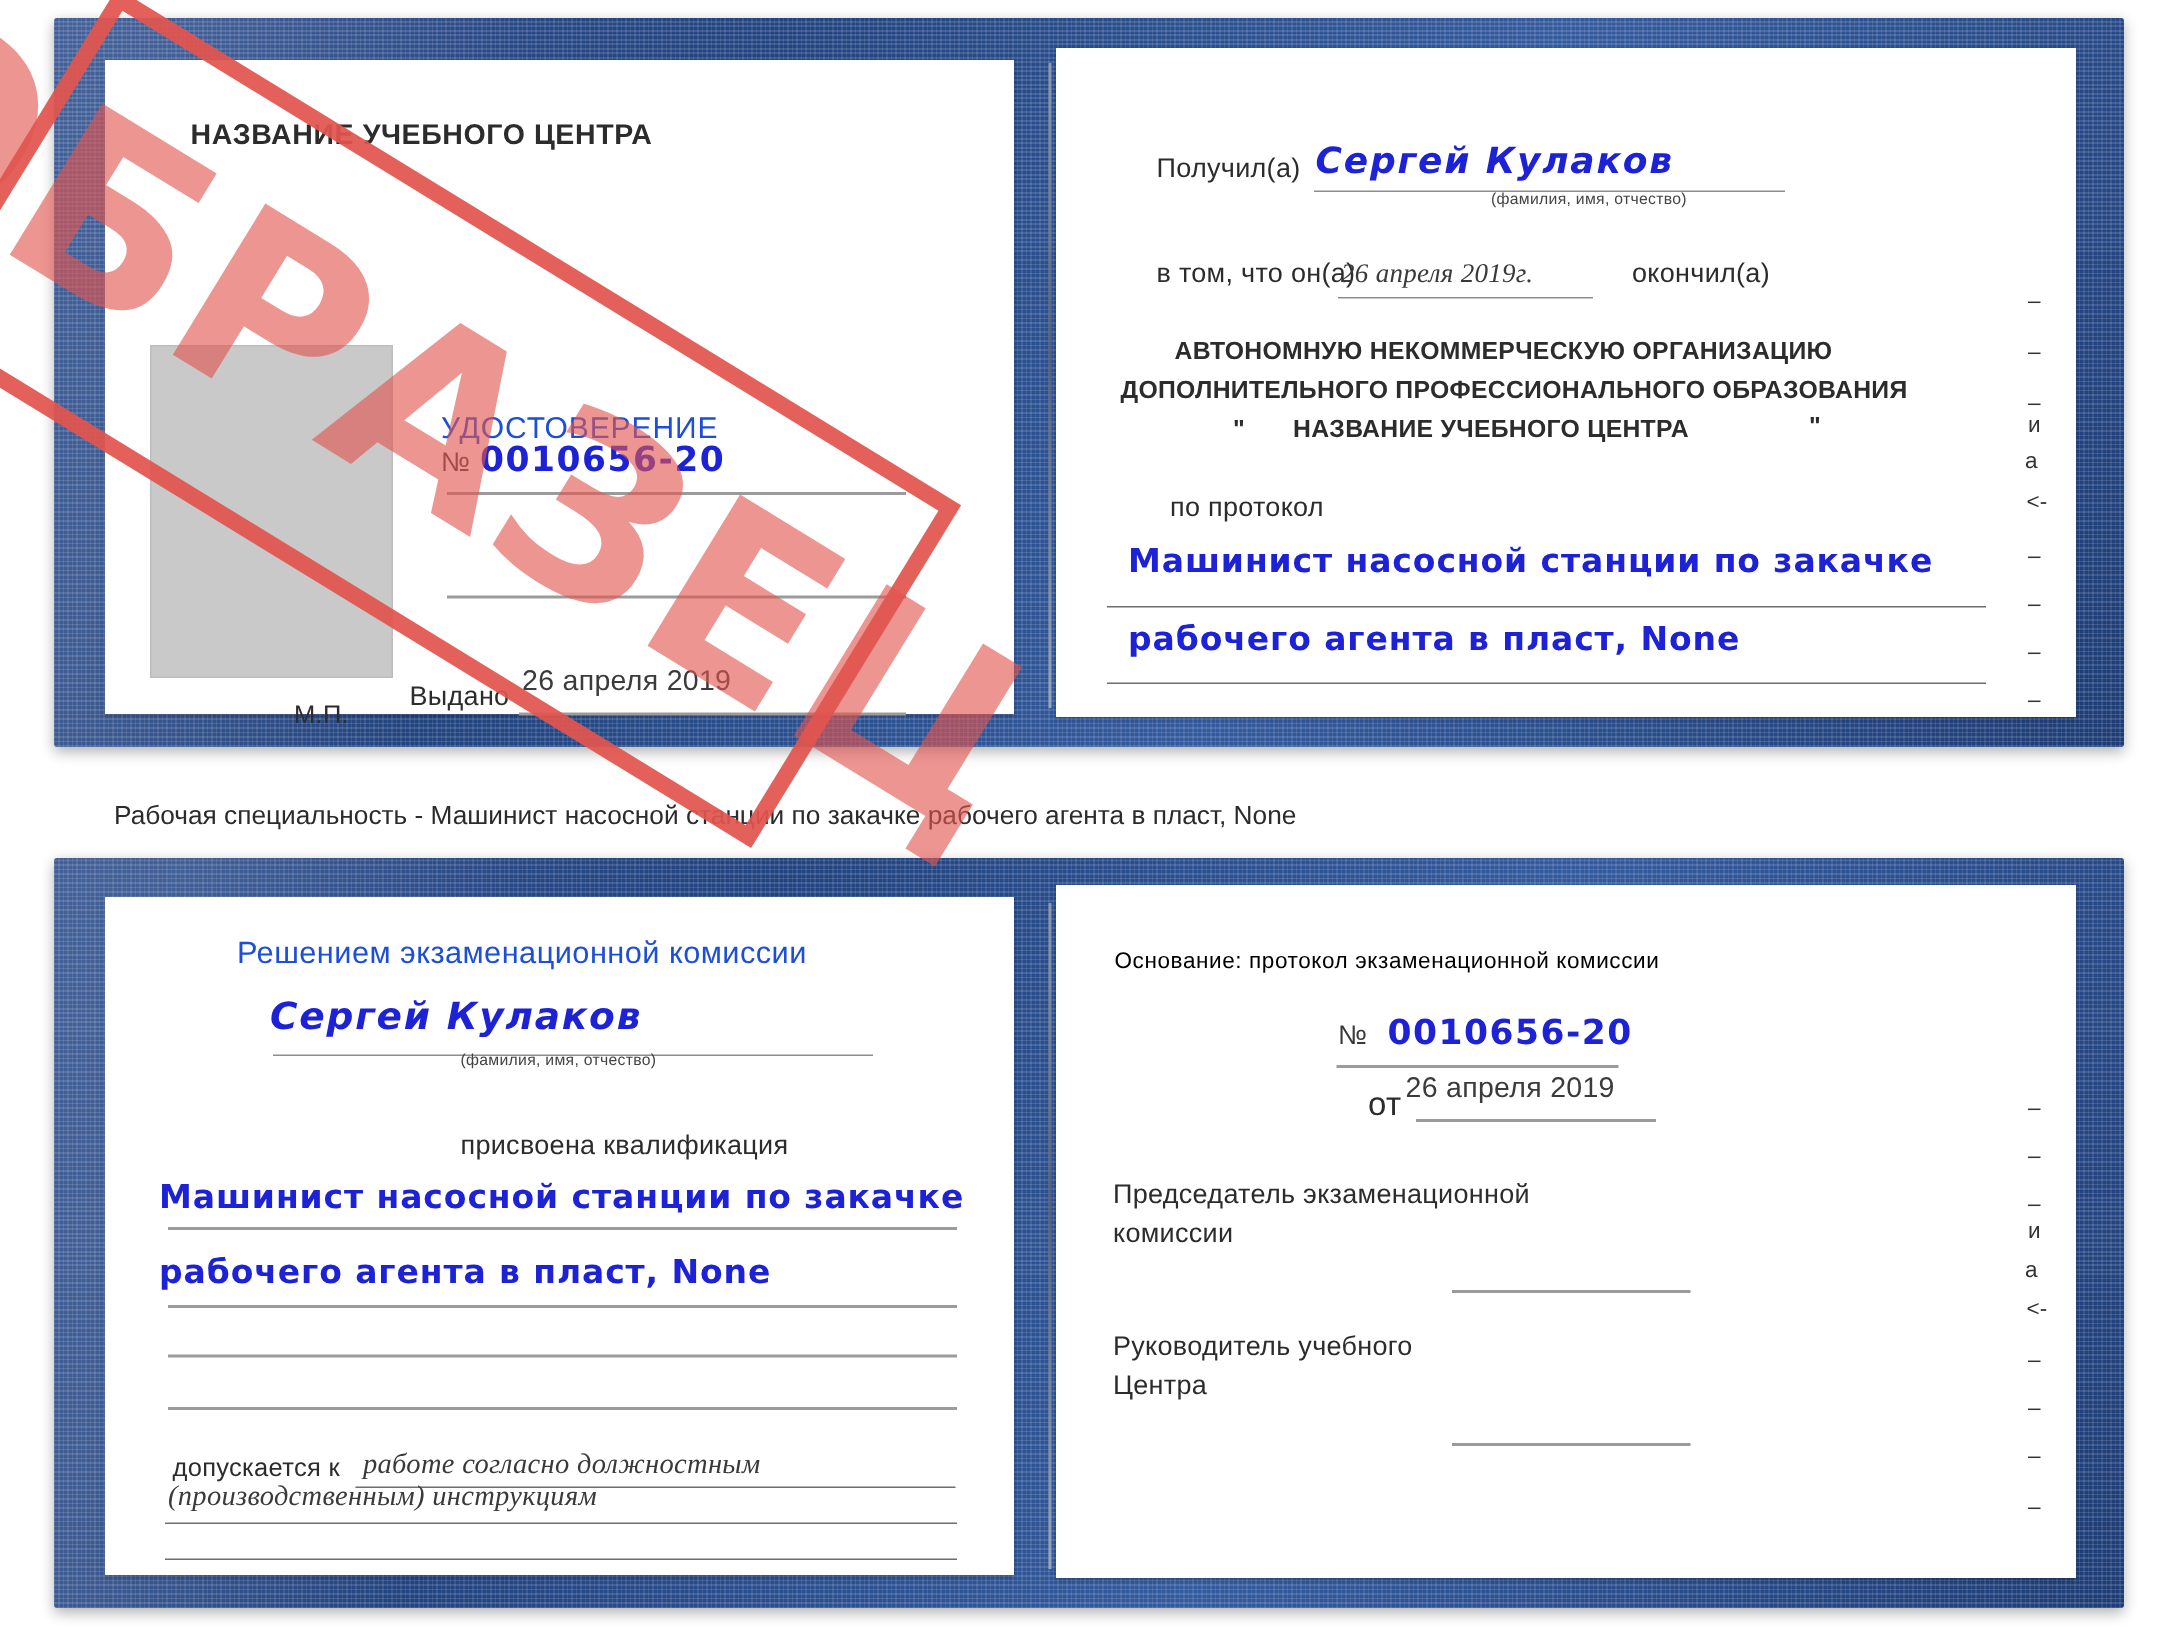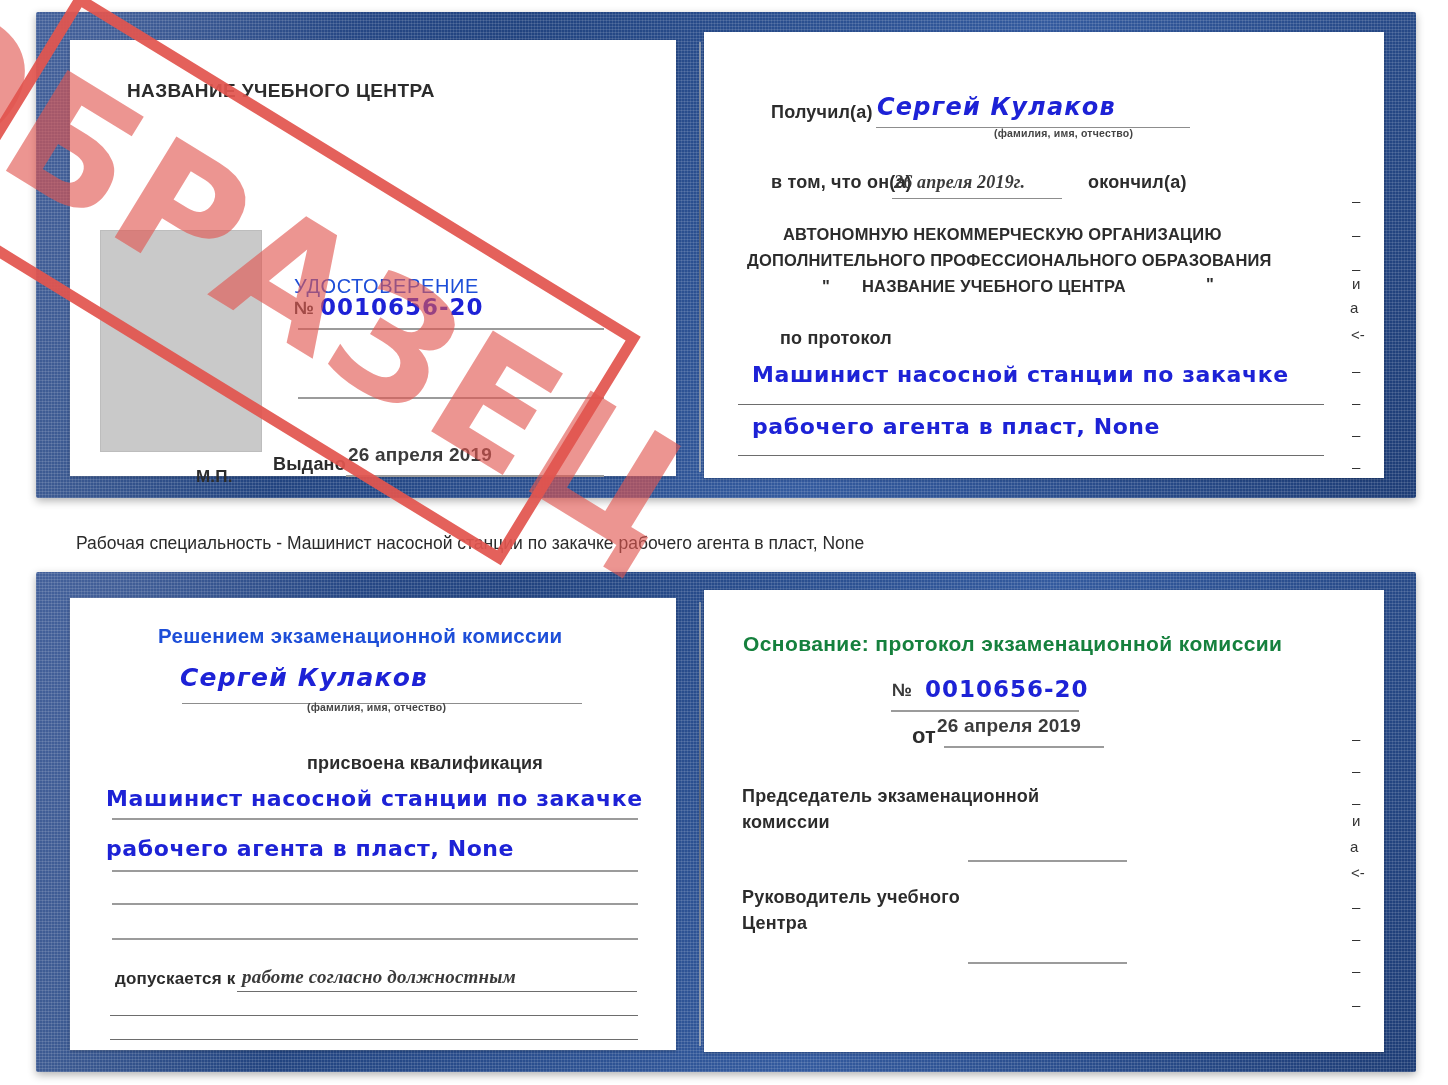--- a/index.html
+++ b/index.html
@@ -47,21 +47,21 @@
   
   .gutter{
     position:absolute; top:30px; bottom:26px; width:2px;
     background:linear-gradient(180deg,#9aa2ae,#5a6270 45%,#a8b0bb);
     opacity:.85;
   }
   .b1 .gutter{ left:663px; }
   .b2 .gutter{ left:663px; }
 
   
-  .t{ position:absolute; color:#2c2c2c; white-space:nowrap; letter-spacing:.2px;font-weight:bold;}
+  .t{ position:absolute; color:#2c2c2c; white-space:nowrap; letter-spacing:.2px;}
   .hand{
     color:#1d22d6;
     font-family:"DejaVu Sans", sans-serif;
     font-weight:600;
   }
   .hand-script{
     color:#1d22d6;
     font-family:"DejaVu Sans", sans-serif;
     font-style:italic;
     font-weight:600;
@@ -214,26 +214,27 @@
 
     <div class="t hand" style="left:36px; top:238px; font-size:22px; letter-spacing:.6px;">рабочего агента в пласт, None</div>
     <div class="rule" style="left:42px; top:272px; width:526px;"></div>
 
     <div class="rule" style="left:42px; top:305px; width:526px;"></div>
     <div class="rule" style="left:42px; top:340px; width:526px;"></div>
 
     <div class="t" style="left:45px; top:371px; font-size:17px;">допускается к</div>
     <div class="t ital" style="left:172px; top:368px; font-size:19px;">работе согласно должностным</div>
     <div class="rule thin dark" style="left:167px; top:393px; width:400px;"></div>
+    <div class="t ital" style="left:42px; top:389px; font-size:19px;">(производственным) инструкциям</div>
     <div class="rule thin dark" style="left:40px; top:417px; width:528px;"></div>
     <div class="rule thin dark" style="left:40px; top:441px; width:528px;"></div>
   </div>
 
   <div class="page page-r">
-    <div class="t" style="left:39px; top:42px; font-size:21px; letter-spacing:.4px; color:#15803d;">Основание: протокол экзаменационной комиссии</div>
+    <div class="t" style="left:39px; top:42px; font-size:15px; letter-spacing:.4px; color:#000000;">Основание: протокол экзаменационной комиссии</div>
 
     <div class="t" style="left:188px; top:90px; font-size:18px; color:#3a3a3a;">№</div>
     <div class="t hand" style="left:221px; top:86px; font-size:23px; letter-spacing:1px;">0010656-20</div>
     <div class="rule" style="left:187px; top:120px; width:188px;"></div>
 
     <div class="t" style="left:208px; top:133px; font-size:22px;">от</div>
     <div class="t" style="left:233px; top:125px; font-size:19px; color:#3b3b3b;">26 апреля 2019</div>
     <div class="rule" style="left:240px; top:156px; width:160px;"></div>
 
     <div class="t" style="left:38px; top:196px; font-size:18px;">Председатель экзаменационной</div>

